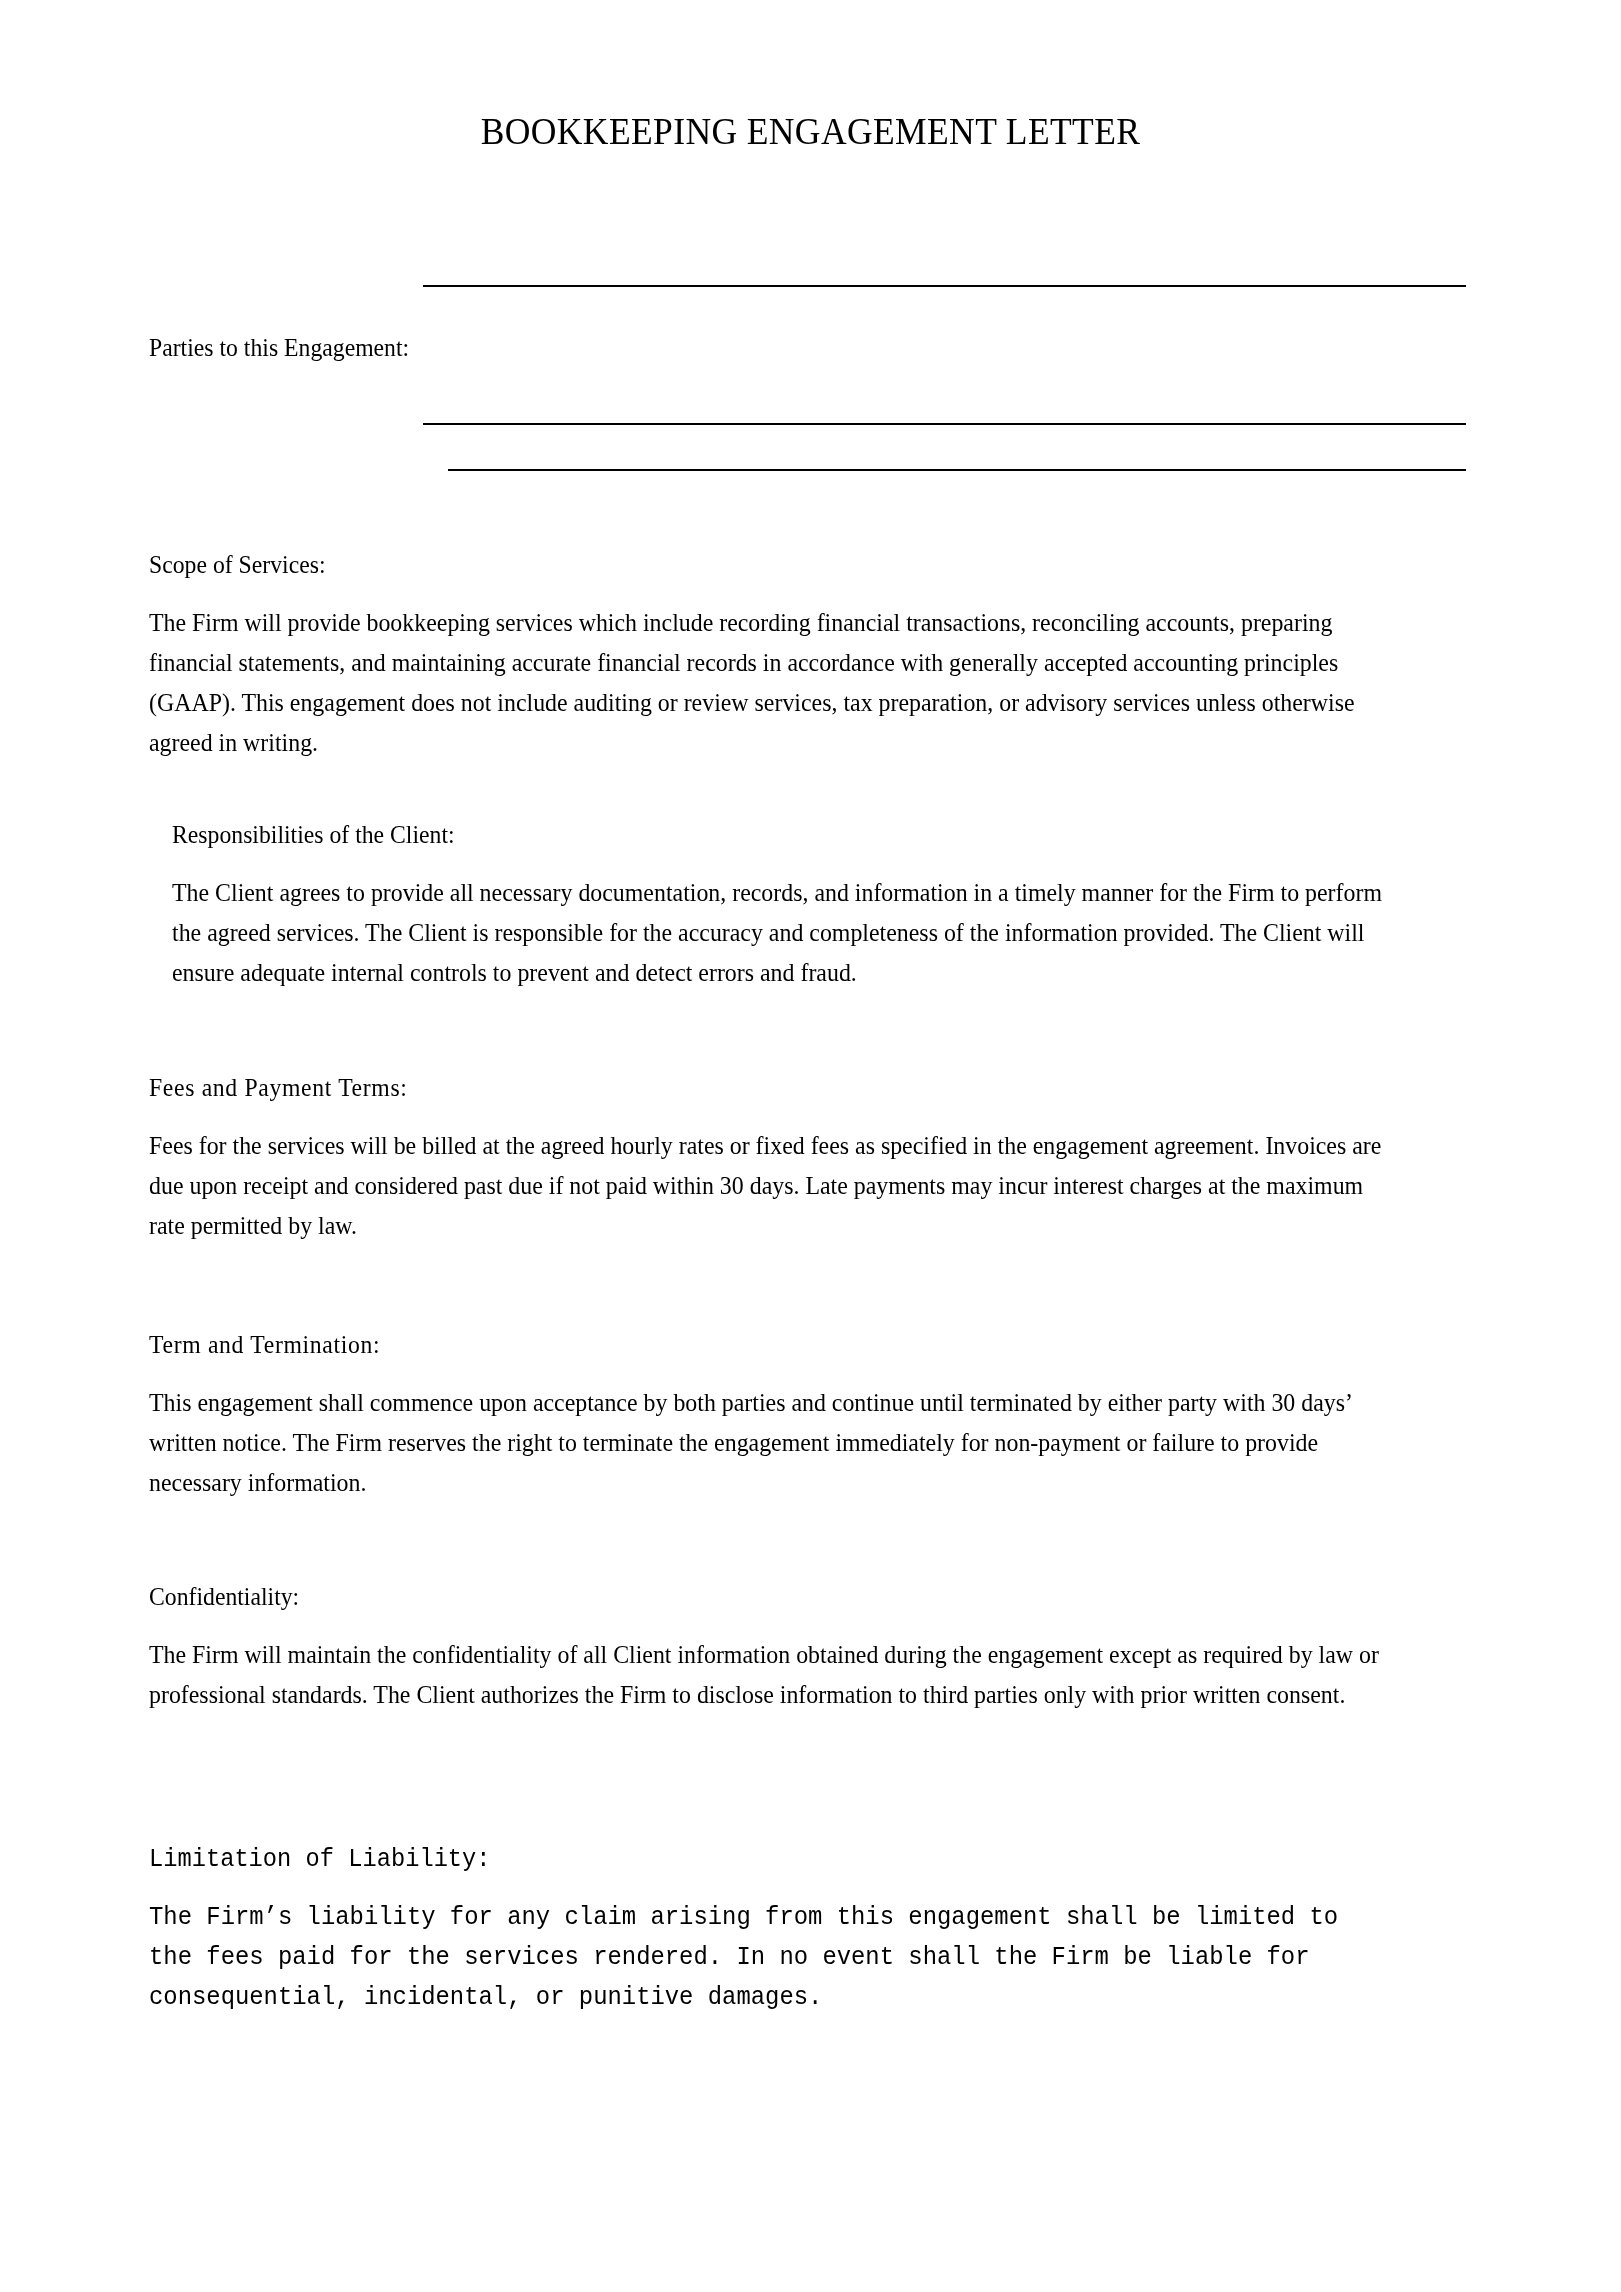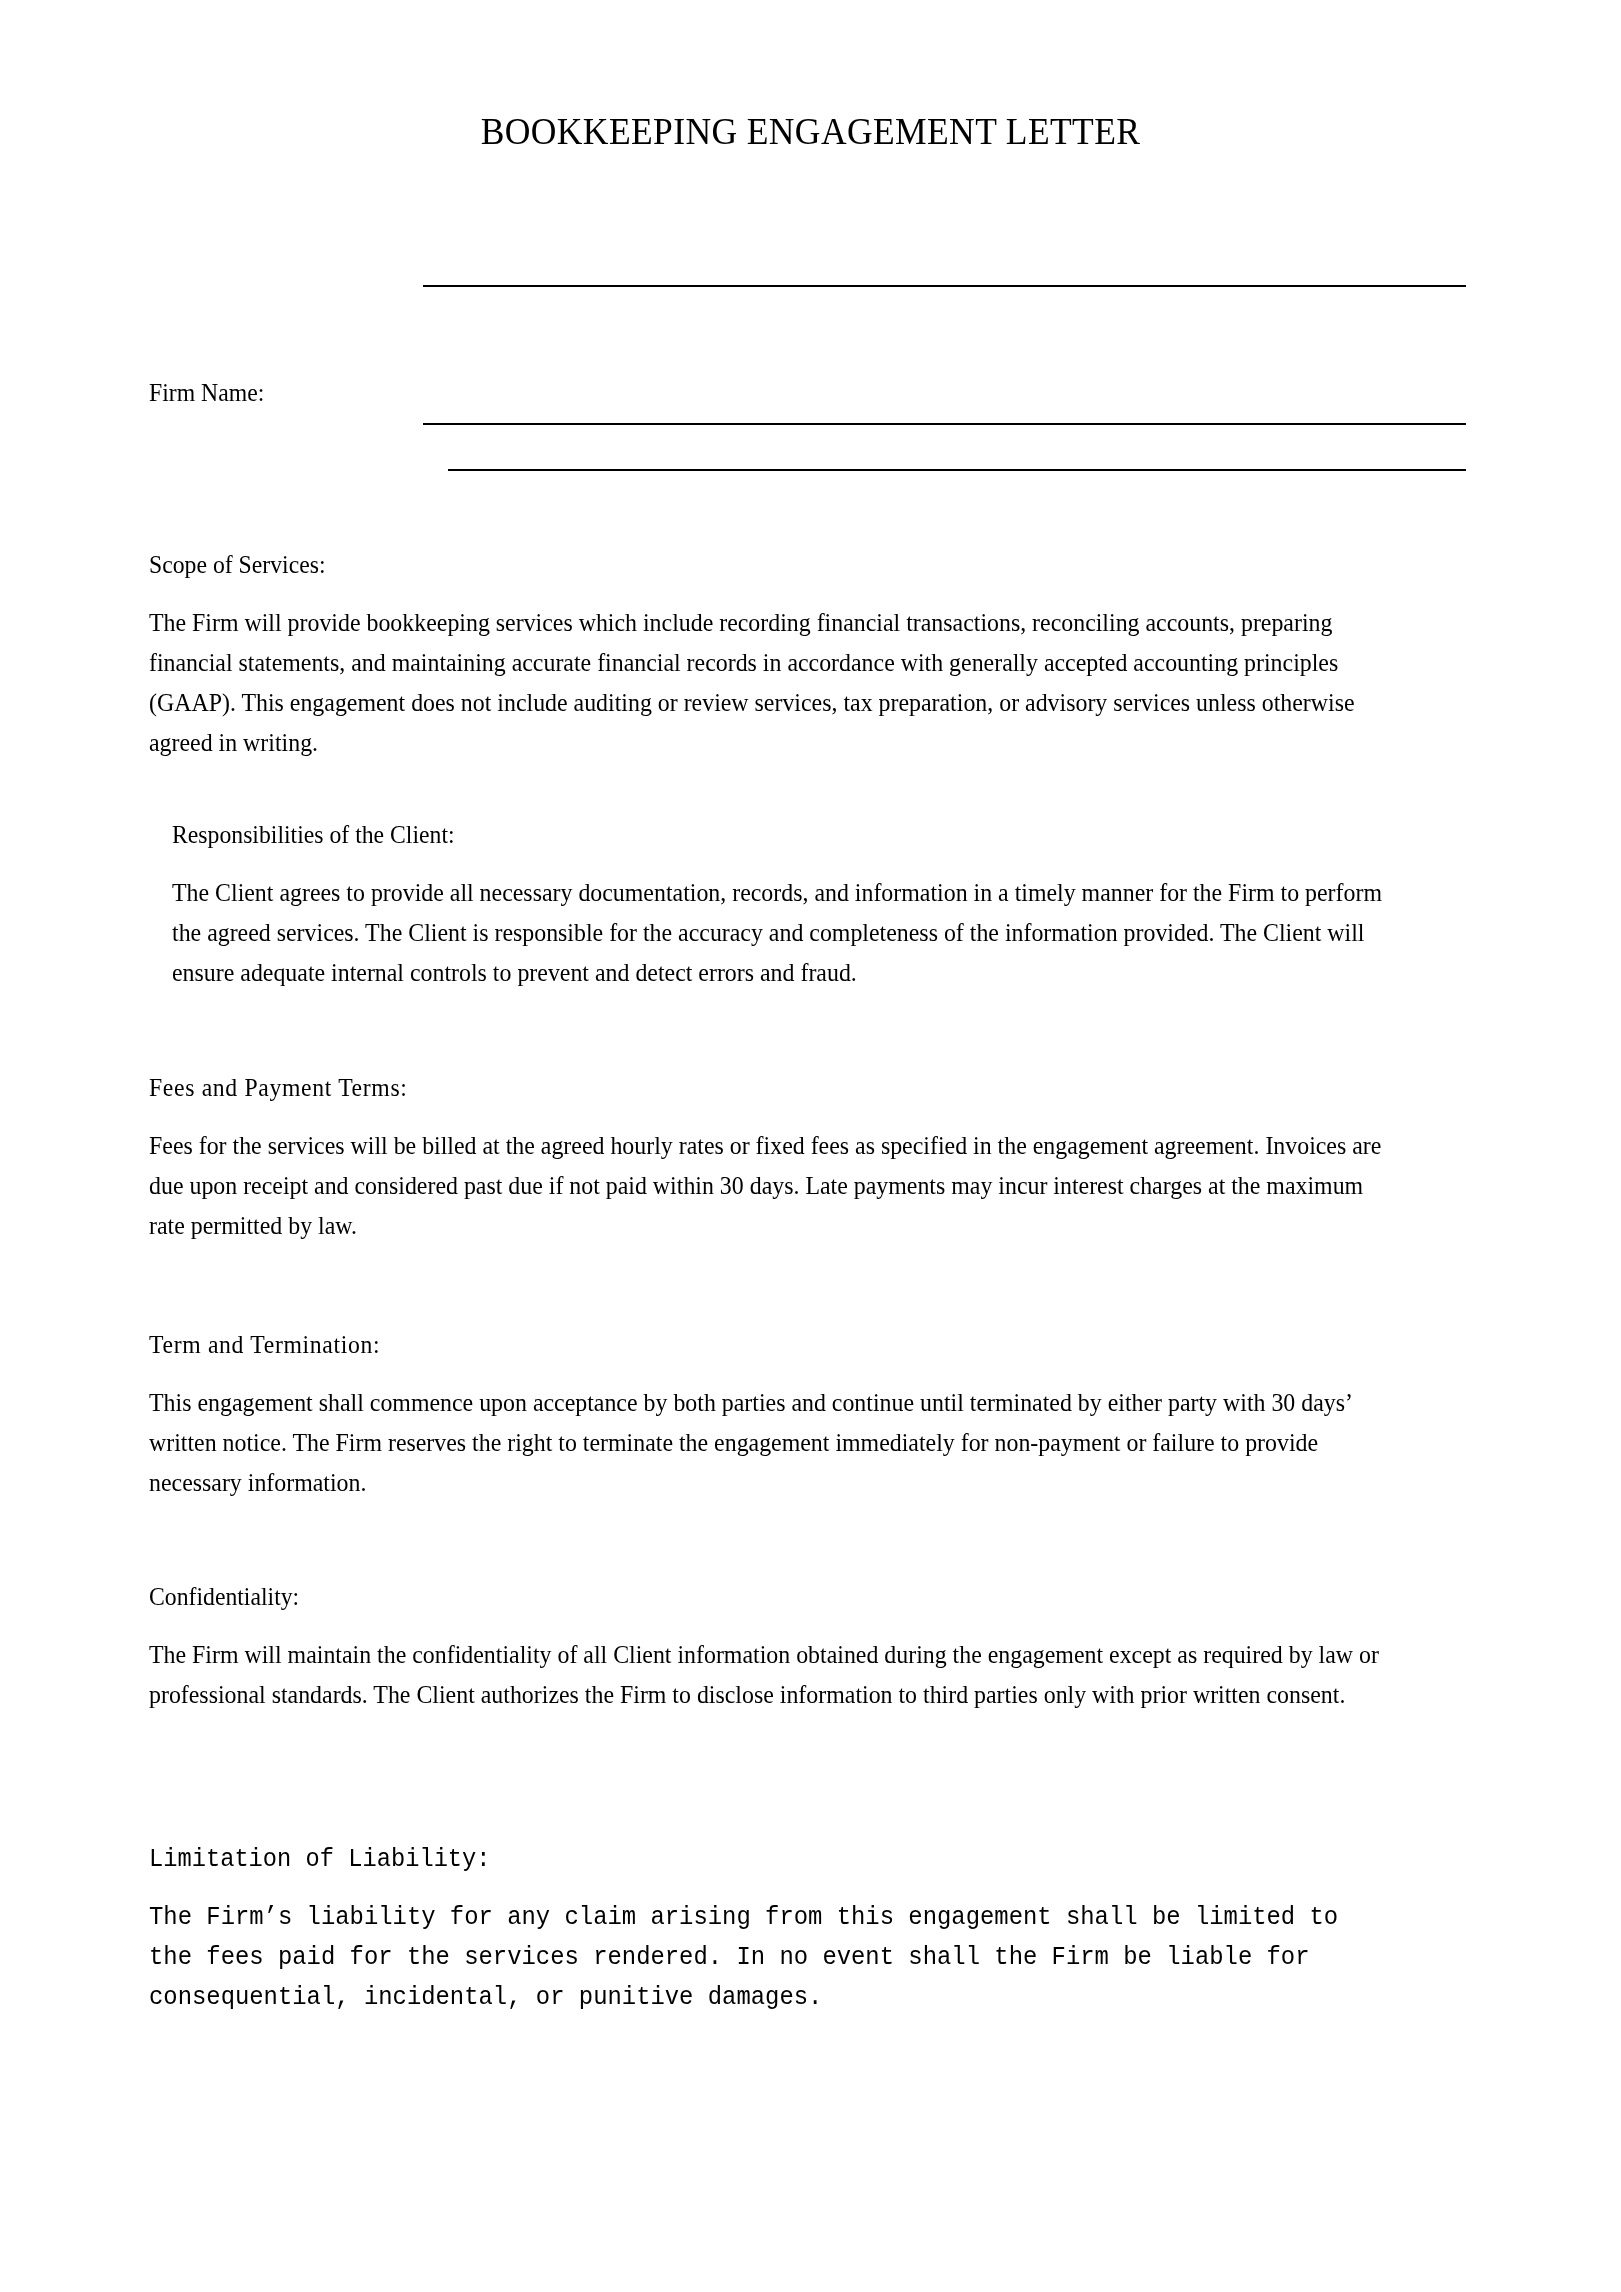--- a/index.html
+++ b/index.html
@@ -94,24 +94,24 @@
 </style>
 </head>
 <body>
 
 <div class="page">
 
   <div class="doc-title">BOOKKEEPING ENGAGEMENT LETTER</div>
 
   <div class="rule" style="top:285px; left:423px; width:1043px;"></div>
 
+  <div class="field-row" style="top:331px;">
+    <span class="field-label">Parties to this Engagement:</span>
+  </div>
 
-  <div class="field-row" style="top:376px;">
-    <span class="field-label">Firm Name:</span>
-  </div>
   <div class="rule" style="top:423px; left:423px; width:1043px;"></div>
 
   <div class="rule" style="top:469px; left:448px; width:1018px;"></div>
 
   <div class="section" style="top:548px;">
     <p class="section-heading">Scope of Services:</p>
     <p class="section-body">The Firm will provide bookkeeping services which include recording financial transactions, reconciling accounts, preparing financial statements, and maintaining accurate financial records in accordance with generally accepted accounting principles (GAAP). This engagement does not include auditing or review services, tax preparation, or advisory services unless otherwise agreed in writing.</p>
   </div>
 
   <div class="section" style="top:818px;margin-left:23px;">

